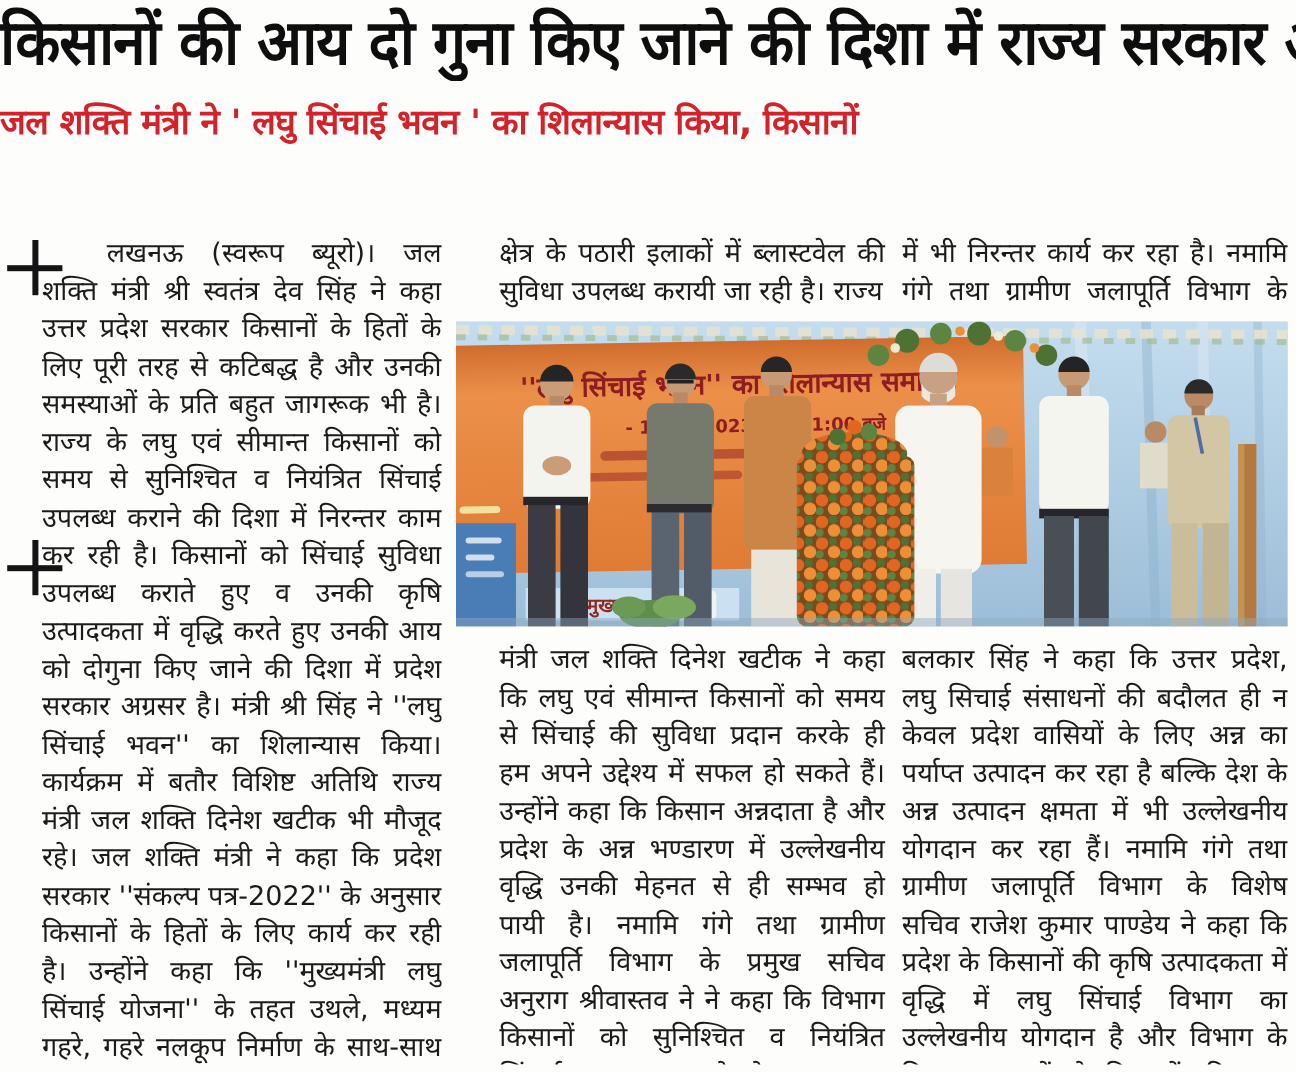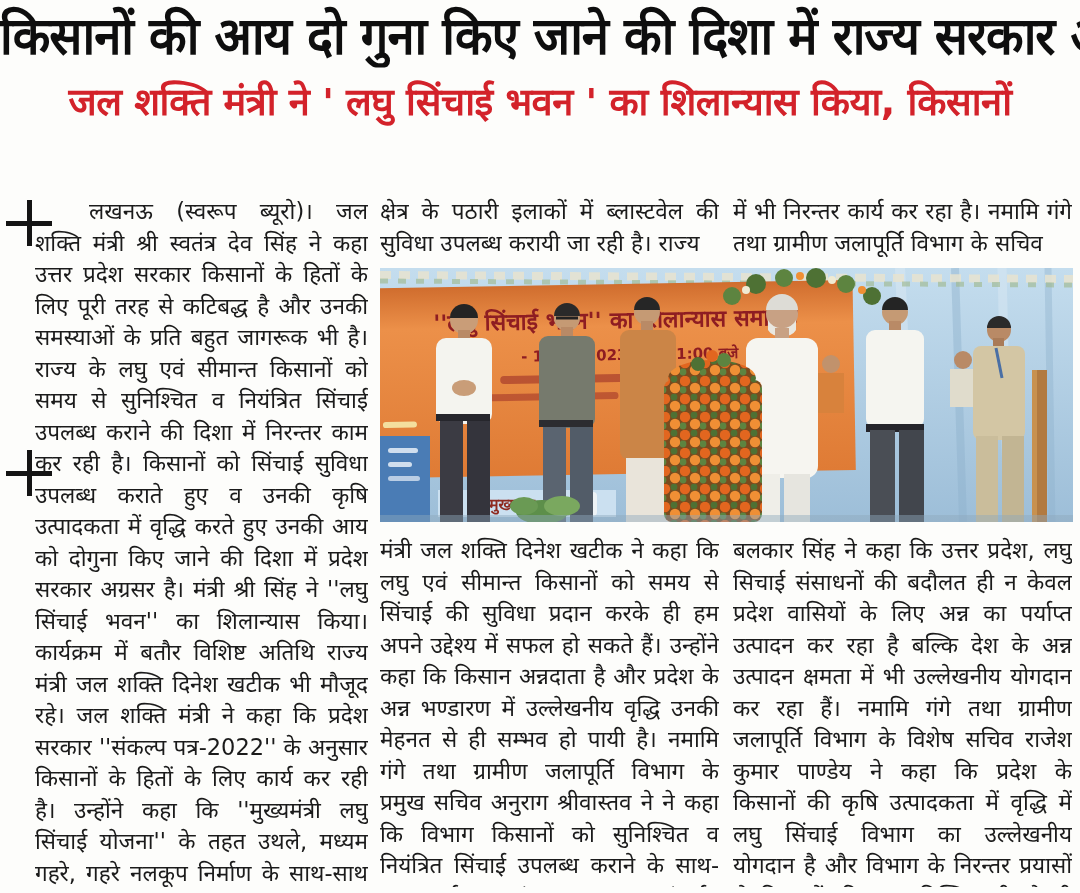--- a/index.html
+++ b/index.html
@@ -11,41 +11,41 @@
   }
   .masthead{padding-top:6px;}
   .headline{
     text-align:center;
     font-size:49px;line-height:58px;font-weight:bold;
     color:#0e0e0e;letter-spacing:-1px;
     transform:scaleY(1.06);transform-origin:top center;
     white-space:nowrap;overflow:hidden;
   }
   .subheadline{
-    margin-top:16px;text-align:center;font-weight:bold;
-    font-size:38px;line-height:45px;color:#d3222a;
+    margin-top:16px;font-weight:bold;
+    font-size:29px;line-height:45px;color:#d3222a;
     letter-spacing:-0.5px;
   }
   .regmark{position:absolute;left:6px;width:46px;height:46px;}
   .regmark::before{content:"";position:absolute;left:0;top:21px;width:46px;height:5px;background:#141414;}
   .regmark::after{content:"";position:absolute;left:21px;top:0;width:5px;height:46px;background:#141414;}
   #regmark1{top:200px;}
   #regmark2{top:450px;}
   .body-region{
     position:absolute;top:196px;left:35px;width:1038px;height:692px;
     display:flex;gap:12px;
   }
   .news-col{
     font-size:22.5px;line-height:31.5px;text-align:justify;
     color:#1b1b1b;overflow:hidden;
   }
   .col-1{width:333px;height:692px;}
   .col-1 p{margin:0;text-indent:54px;}
   .right-region{width:693px;}
-  .right-top,.right-bottom{display:flex;gap:14px;}
+  .right-top,.right-bottom{display:flex;gap:14px;margin-left:36px;}
   .rt-col{width:339px;height:64px;}
   .rt-col p,.rb-col p{margin:0;}
   .rb-col{width:339px;height:352px;}
   .photo-frame{width:693px;height:254px;margin-top:8px;background:#b7d2e6;}
   .right-bottom{margin-top:13px;}
   svg text{font-family:"DejaVu Sans",sans-serif;}
 </style>
 </head>
 <body>
 

